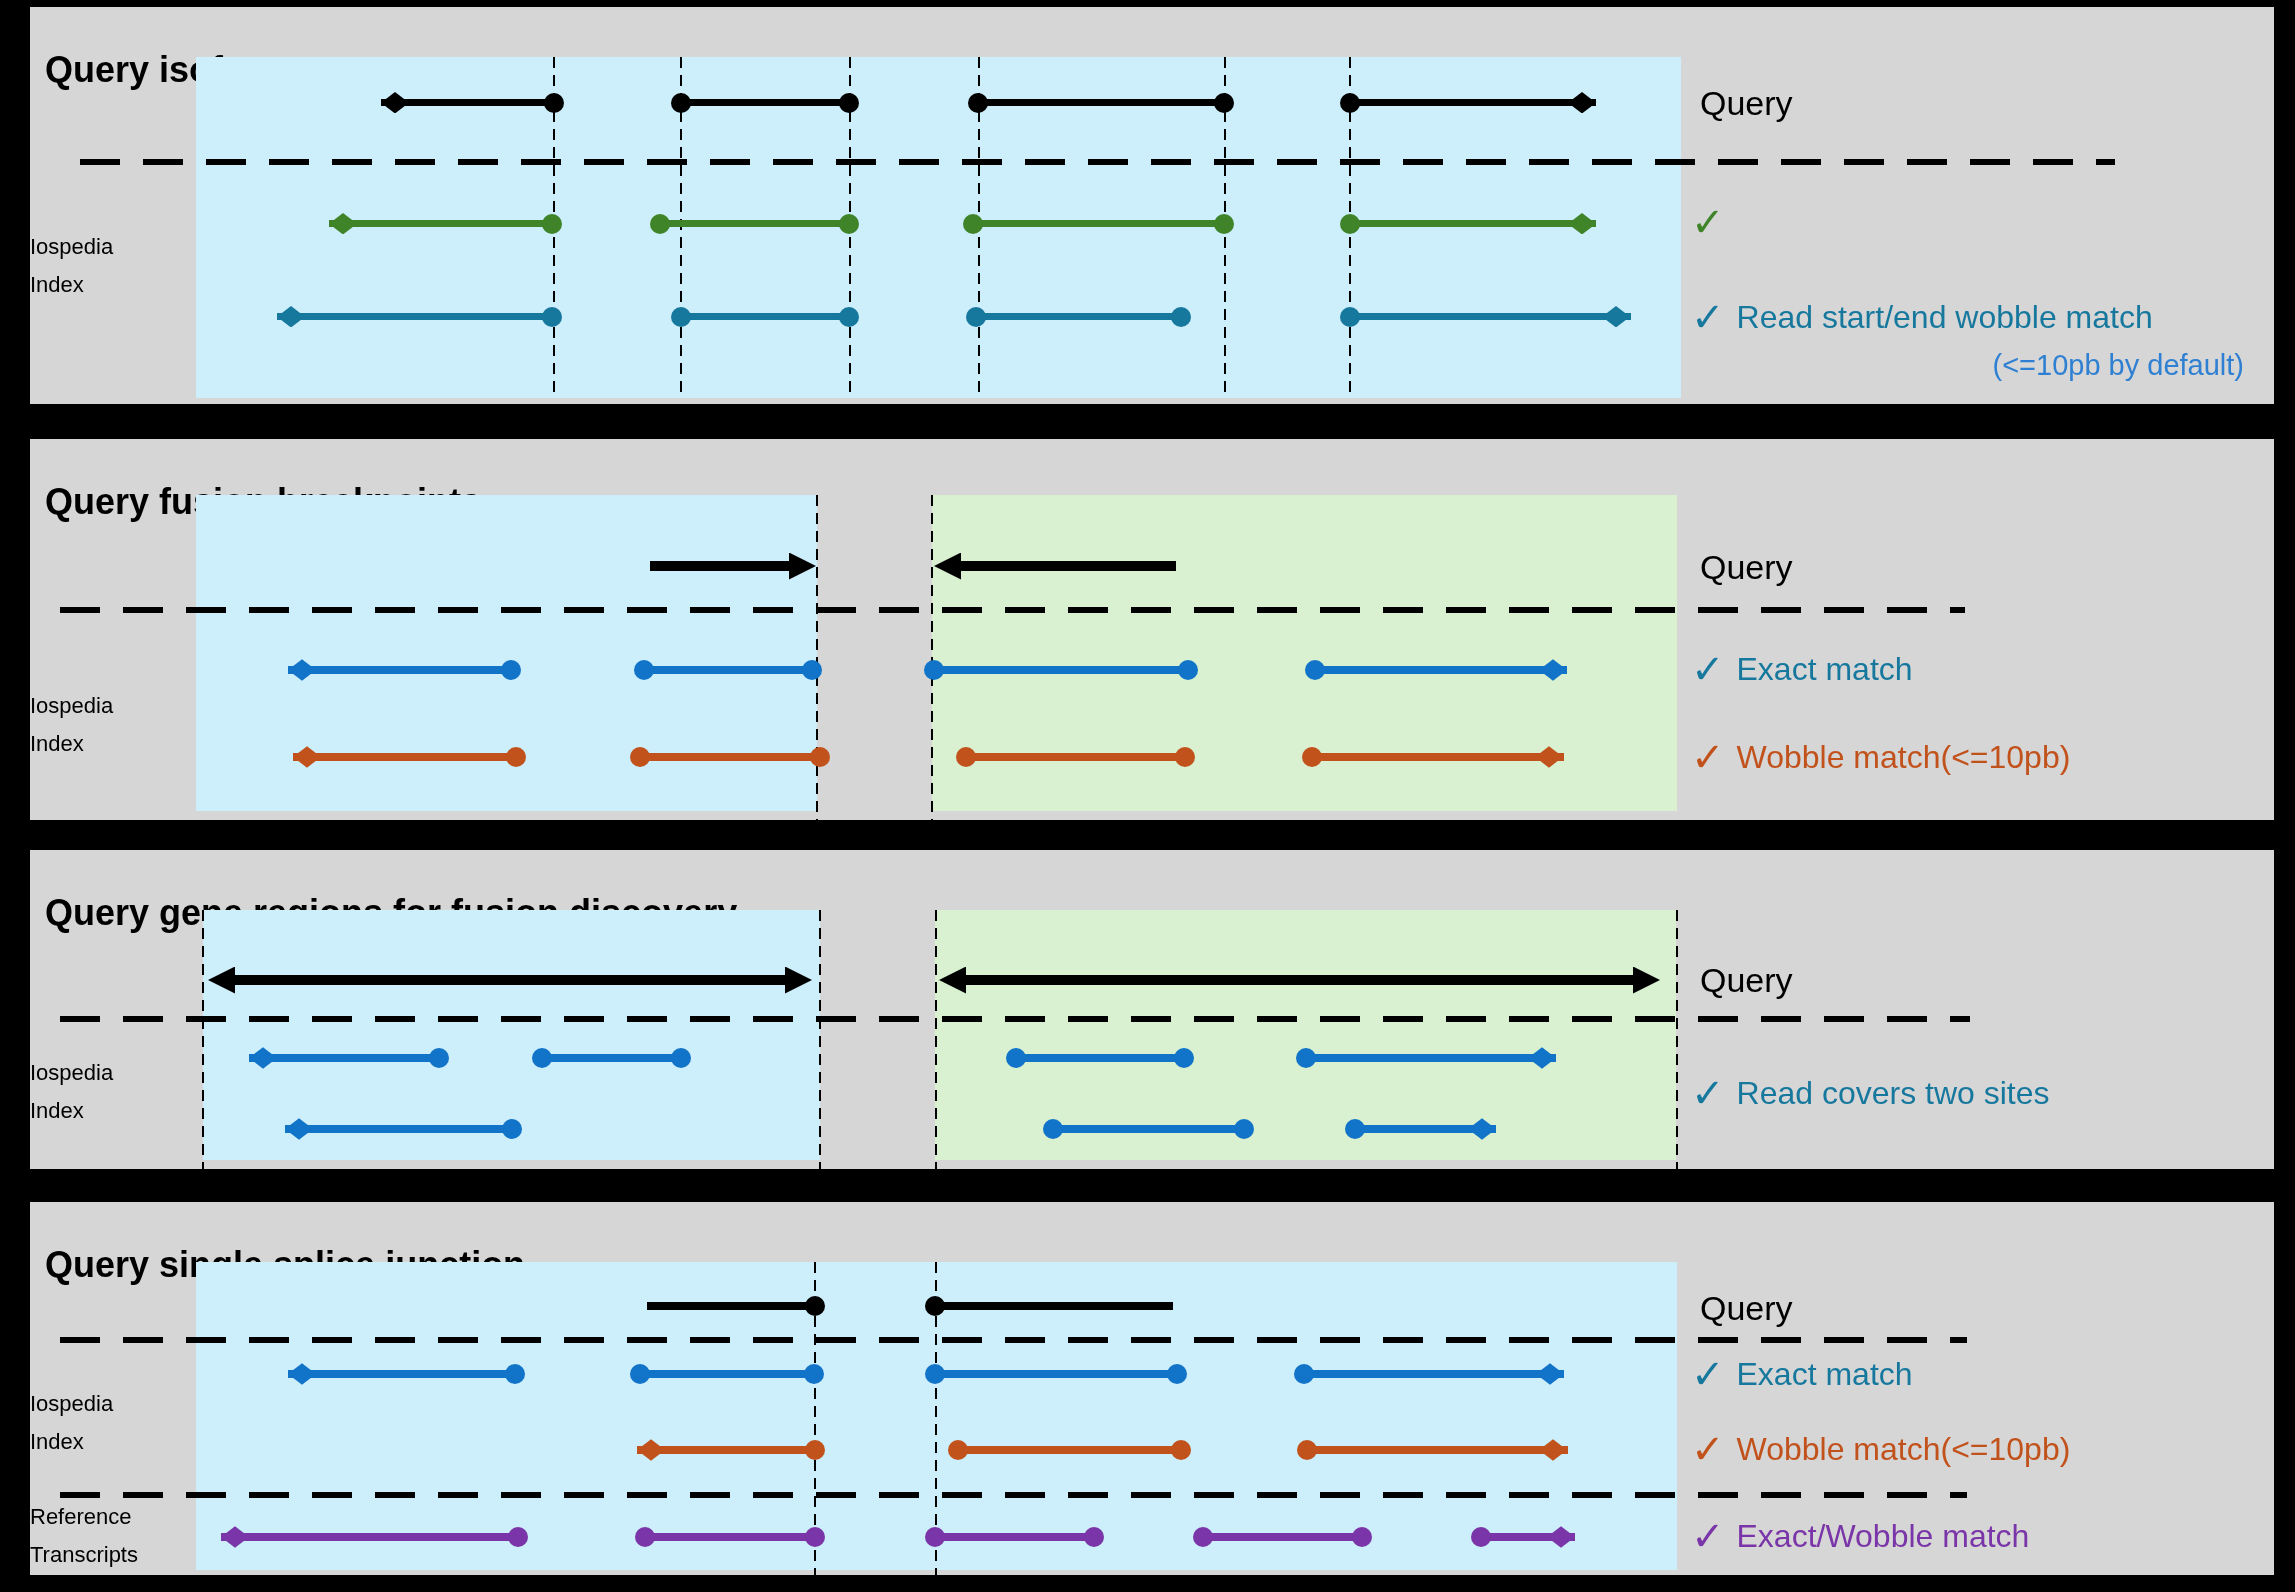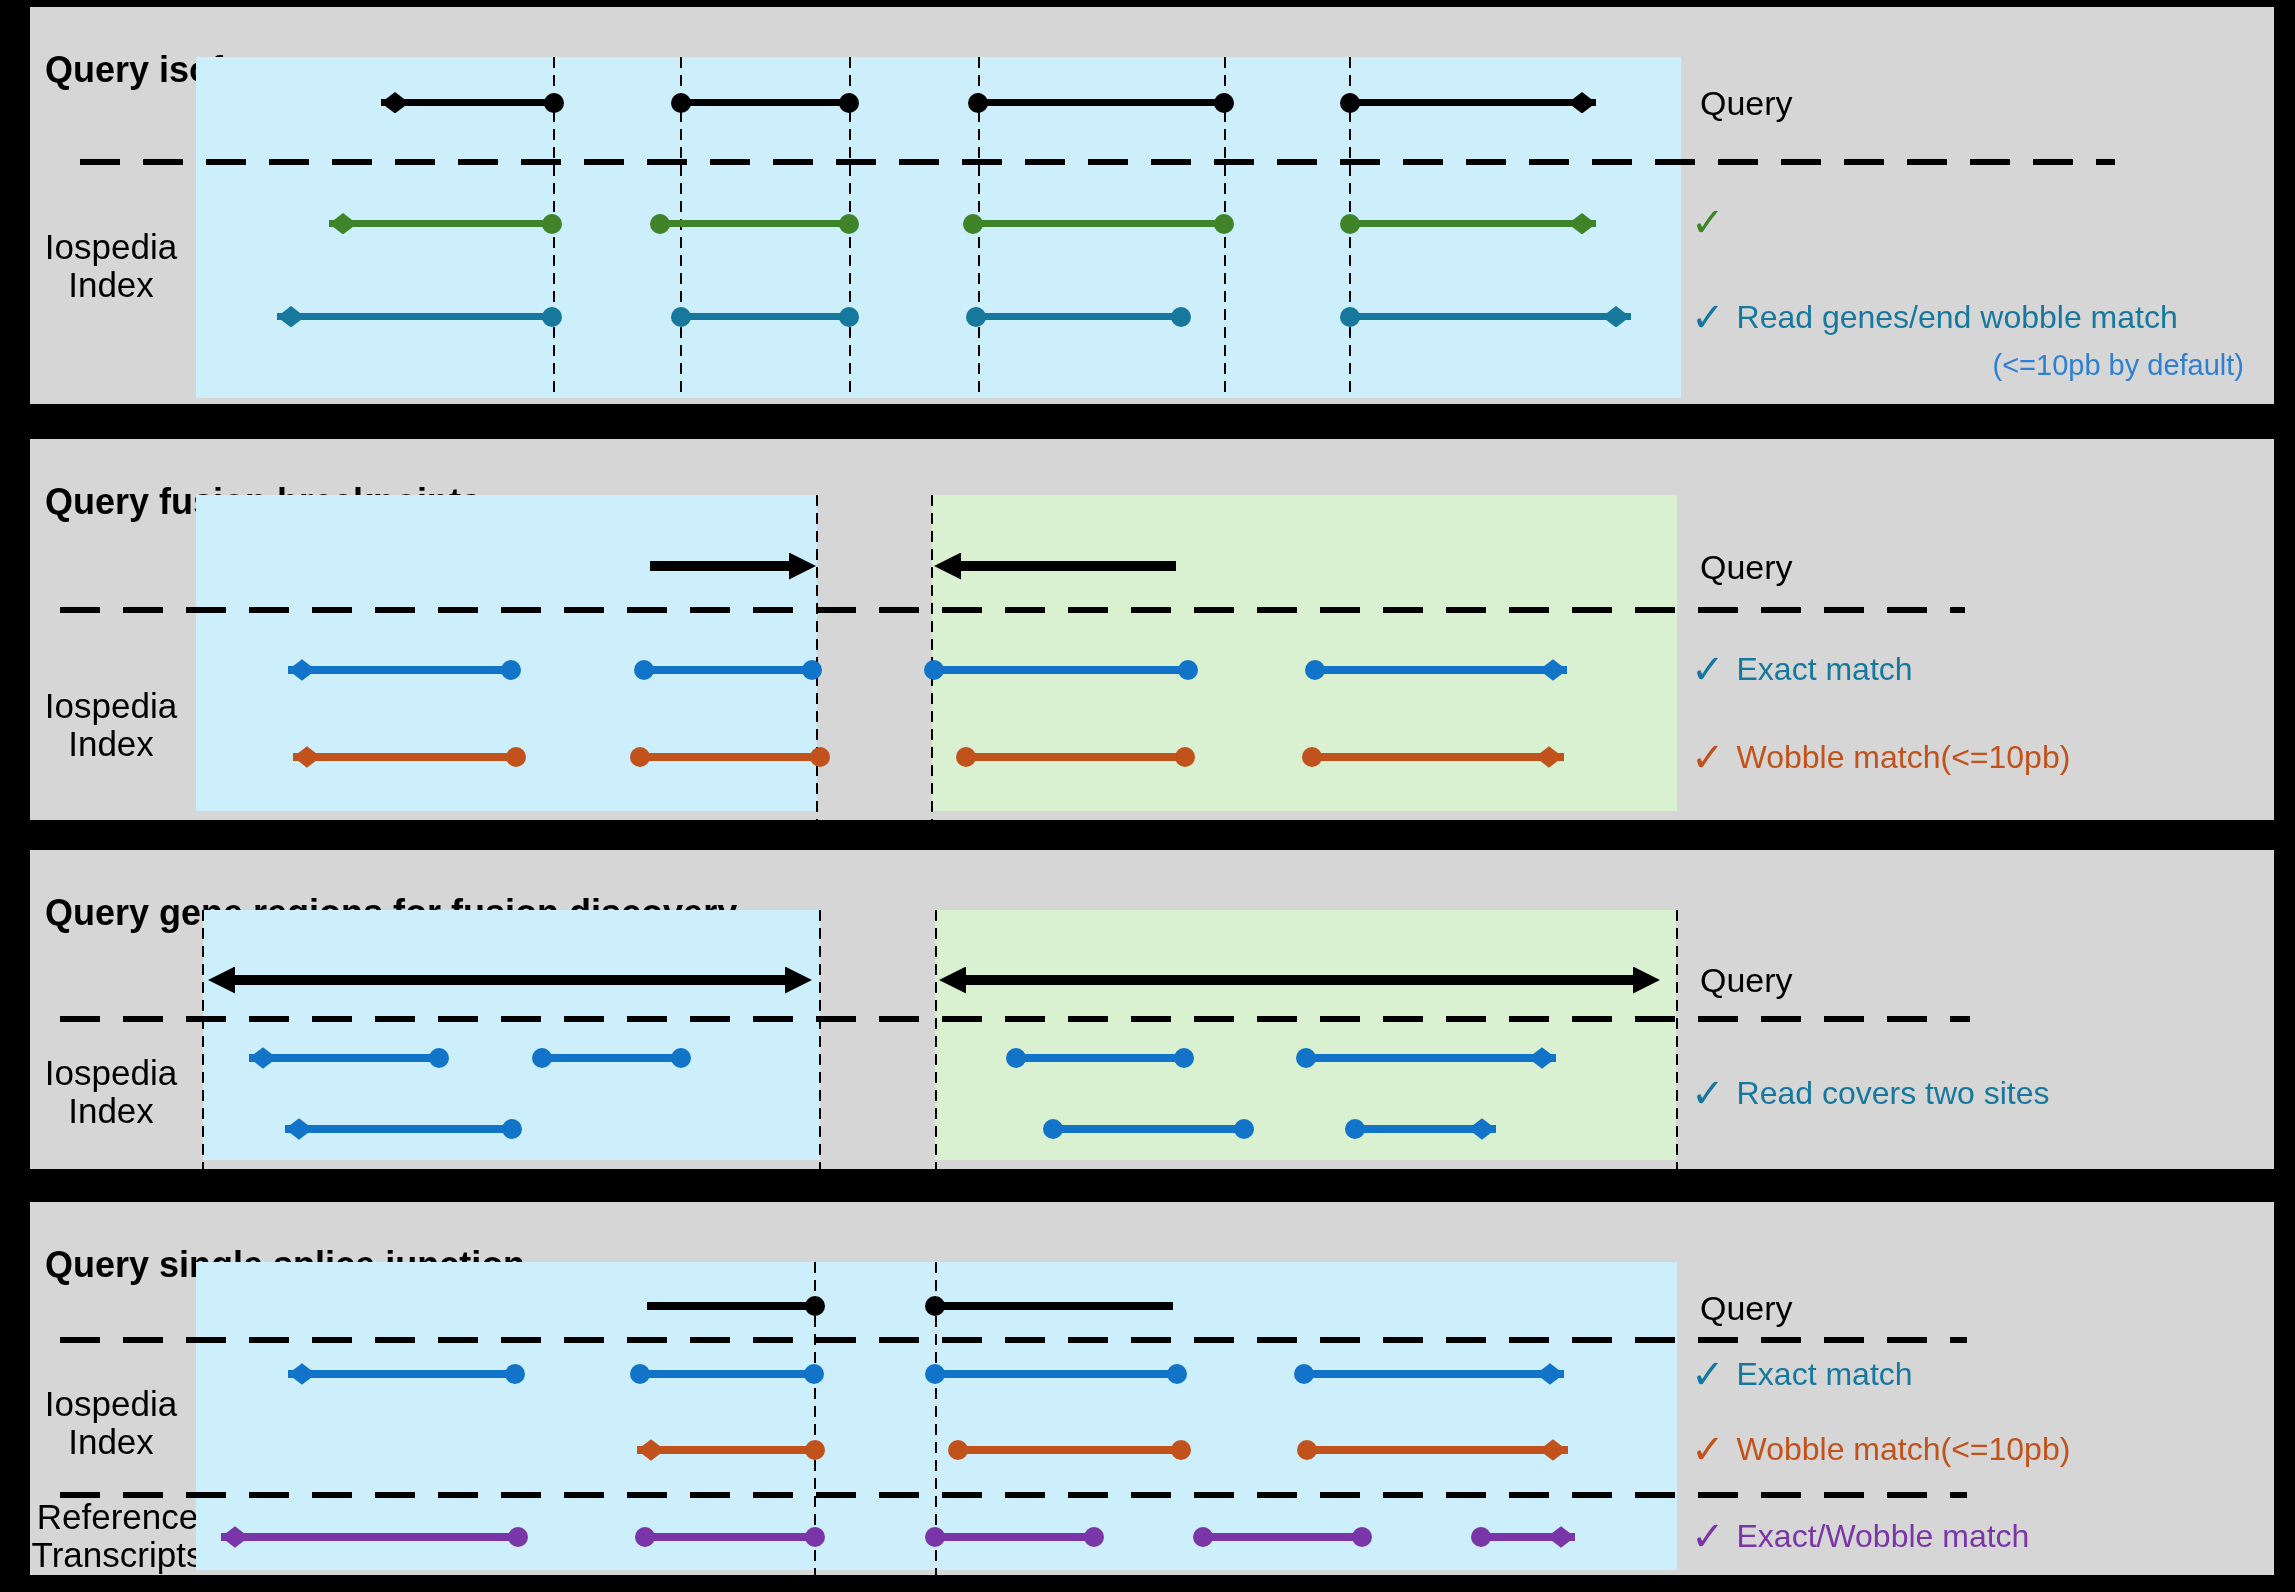--- a/index.html
+++ b/index.html
@@ -2,21 +2,21 @@
 <html style="font-size:10.8px"><head>
 <meta charset="utf-8">
 <style>
   html,body{margin:0;padding:0;background:#000;}
   body{width:2295px;height:1592px;position:relative;overflow:hidden;
        font-family:"Liberation Sans","DejaVu Sans",sans-serif;}
   .panel{position:absolute;left:30px;width:2244px;background:#d6d6d6;overflow:hidden;}
   .panel-title{position:absolute;left:15px;top:12px;font-size:36px;font-weight:bold;color:#000;white-space:nowrap;}
   .gene-label{position:absolute;font-size:34px;color:#000;white-space:nowrap;}
   .query-label{position:absolute;left:1670px;font-size:34px;color:#000;}
-  .side-label{position:absolute;left:0;width:162px;text-align:center;font-size:35px;line-height:38px;color:#000;}
+  .side-label{position:absolute;left:0;width:162px;font-size:22px;line-height:38px;color:#000;}
   .legend-item{position:absolute;left:1661px;display:flex;align-items:center;height:43px;white-space:nowrap;}
   .legend-item .check{font-size:40px;font-weight:bold;margin-right:12px;line-height:43px;}
   .legend-item .ltext{font-size:32px;line-height:43px;}
   .note{position:absolute;right:30px;font-size:29px;white-space:nowrap;}
   .box{position:absolute;}
   .vline{position:absolute;width:2px;background:repeating-linear-gradient(to bottom,#000 0 10.8px,transparent 10.8px 18px);}
   .hline{position:absolute;height:6px;background:repeating-linear-gradient(to right,#000 0 40px,transparent 40px 63px);}
   .read,.arrow{position:absolute;height:0;}
   .rline{position:absolute;}
   .dot{position:absolute;width:20px;height:20px;border-radius:50%;}
@@ -35,21 +35,21 @@
   <div class="query-label" style="top:77px;">Query</div>
   <div class="side-label" style="top:221px;">
     <div>Iospedia</div>
     <div>Index</div>
   </div>
   <div class="legend-item" style="top: 194px; color: rgb(63, 132, 40);">
     <span class="check">✓</span>
   </div>
   <div class="legend-item" style="top: 289px; color: rgb(23, 120, 158);">
     <span class="check">✓</span>
-    <span class="ltext">Read genes/end wobble match</span>
+    <span class="ltext">Read start/end wobble match</span>
   </div>
   <div class="note" style="top: 342px; color: rgb(47, 128, 210);">(&lt;=10pb by default)</div>
 <div class="box" style="left: 166px; top: 50px; width: 1485px; height: 341px; background: rgb(205, 238, 251); z-index: 0;"></div>
     <div class="vline" style="left: 523px; top: 50px; height: 341px; z-index: 1;"></div>
     <div class="vline" style="left: 650px; top: 50px; height: 341px; z-index: 1;"></div>
     <div class="vline" style="left: 819px; top: 50px; height: 341px; z-index: 1;"></div>
     <div class="vline" style="left: 948px; top: 50px; height: 341px; z-index: 1;"></div>
     <div class="vline" style="left: 1194px; top: 50px; height: 341px; z-index: 1;"></div>
     <div class="vline" style="left: 1319px; top: 50px; height: 341px; z-index: 1;"></div>
     <div class="hline" style="left: 50px; top: 152px; width: 2035px; z-index: 2;"></div>

